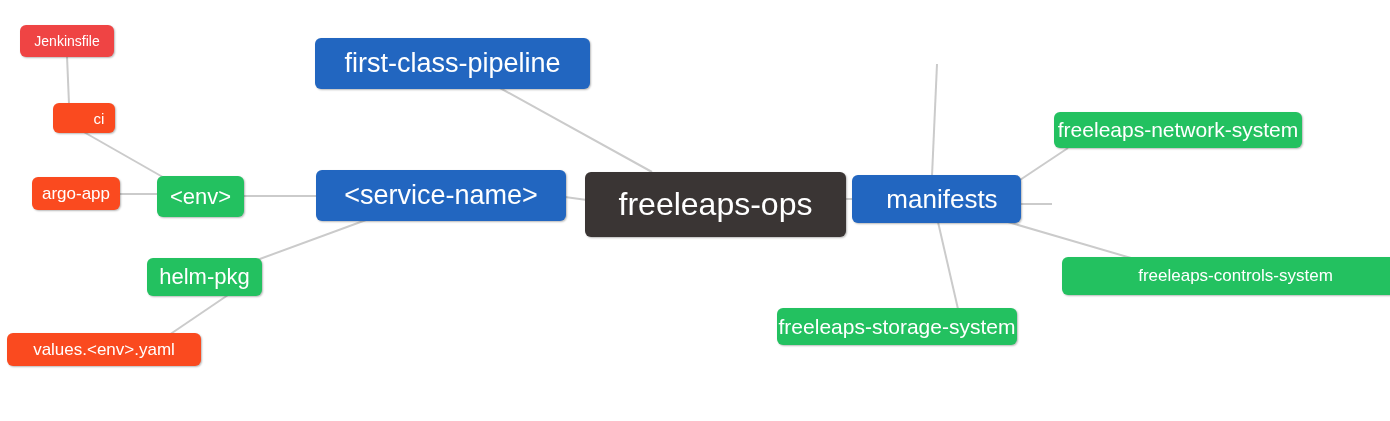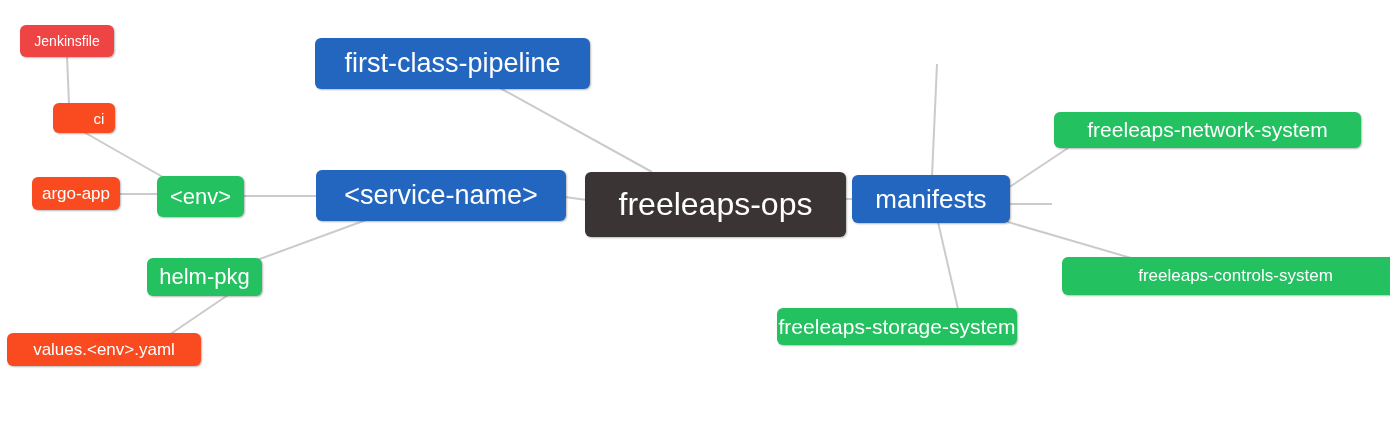--- a/index.html
+++ b/index.html
@@ -41,23 +41,23 @@
 
   .n-jenkinsfile { left: 20px;  top: 25px;  width: 94px;  height: 32px; font-size: 14px; }
   .n-ci          { left: 53px;  top: 103px; width: 32px;  height: 30px; font-size: 15px; padding-left: 30px; }
   .n-argo        { left: 32px;  top: 177px; width: 88px;  height: 33px; font-size: 17px; }
   .n-env         { left: 157px; top: 176px; width: 87px;  height: 41px; font-size: 22px; }
   .n-helm        { left: 147px; top: 258px; width: 115px; height: 38px; font-size: 22px; }
   .n-values     { left: 7px;   top: 333px; width: 194px; height: 33px; font-size: 17px; }
   .n-pipeline    { left: 315px; top: 38px;  width: 275px; height: 51px; font-size: 27px; }
   .n-service     { left: 316px; top: 170px; width: 250px; height: 51px; font-size: 27px; text-align: center; }
   .n-root        { left: 585px; top: 172px; width: 261px; height: 65px; font-size: 32px; }
-  .n-manifests   { left: 852px; top: 175px; width: 158px; height: 48px; font-size: 26px; }
+  .n-manifests   { left: 852px; top: 175px; width: 158px; height: 48px; font-size: 26px; padding-left: 11px; }
   .n-devops      { left: 797px; top: 28px;  width: 283px; height: 37px; font-size: 21px; }
-  .n-network     { left: 1054px;top: 112px; width: 307px; height: 36px; font-size: 21px; }
+  .n-network     { left: 1054px;top: 112px; width: 248px; height: 36px; font-size: 21px; }
   .n-monitoring  { left: 1050px;top: 186px; width: 322px; height: 37px; font-size: 21px; }
   .n-controls    { left: 1062px;top: 257px; width: 347px; height: 38px; font-size: 17px; }
   .n-storage     { left: 777px; top: 308px; width: 240px; height: 37px; font-size: 21px; }
 </style>
 </head>
 <body>
 
 <div class="canvas">
 
   <svg class="edges" viewBox="0 0 1390 421">

